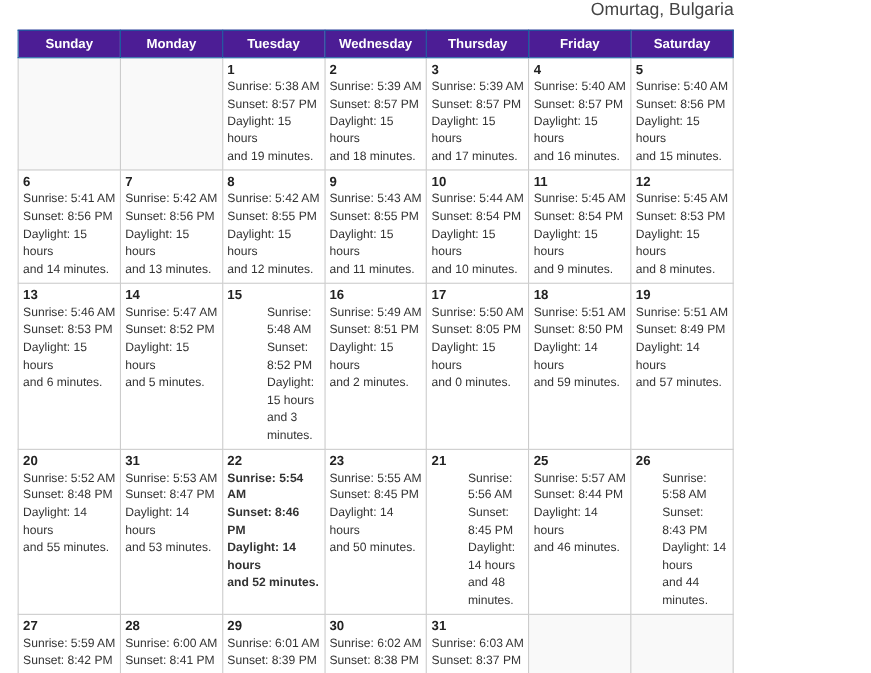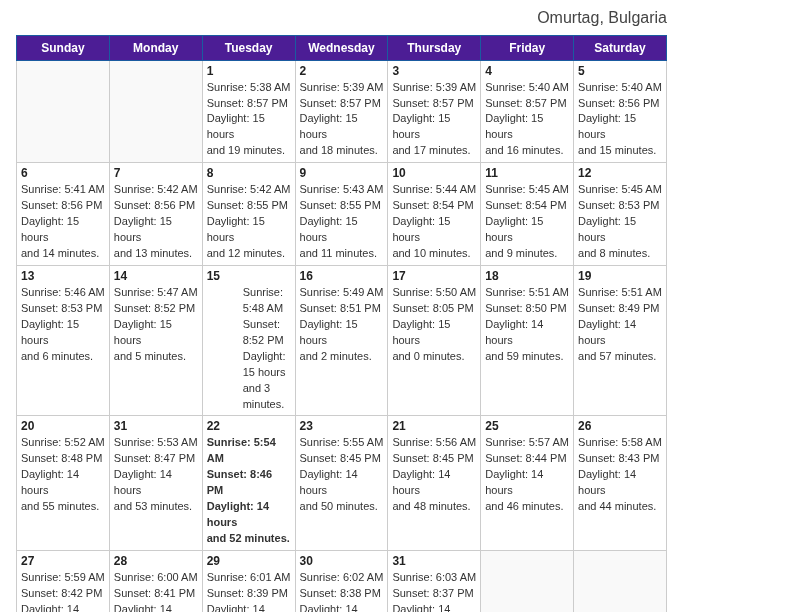--- a/index.html
+++ b/index.html
@@ -301,35 +301,35 @@
           </td>
           <td>
             <span class="day-num">23</span>
             <div class="day-info" style="white-space: pre-line;">Sunrise: 5:55 AM
 Sunset: 8:45 PM
 Daylight: 14 hours
 and 50 minutes.</div>
           </td>
           <td>
             <span class="day-num">21</span>
-            <div class="day-info" style="white-space: pre-line;">Sunrise: 5:56 AM
+            <div class="day-info" style="white-space: pre-line; margin-left: 33px;">Sunrise: 5:56 AM
 Sunset: 8:45 PM
 Daylight: 14 hours
 and 48 minutes.</div>
           </td>
           <td>
             <span class="day-num">25</span>
             <div class="day-info" style="white-space: pre-line;">Sunrise: 5:57 AM
 Sunset: 8:44 PM
 Daylight: 14 hours
 and 46 minutes.</div>
           </td>
           <td>
             <span class="day-num">26</span>
-            <div class="day-info" style="white-space: pre-line;">Sunrise: 5:58 AM
+            <div class="day-info" style="white-space: pre-line; margin-left: 24px;">Sunrise: 5:58 AM
 Sunset: 8:43 PM
 Daylight: 14 hours
 and 44 minutes.</div>
           </td>
         </tr>
         <tr>
           <td>
             <span class="day-num">27</span>
             <div class="day-info" style="white-space: pre-line;">Sunrise: 5:59 AM
 Sunset: 8:42 PM

